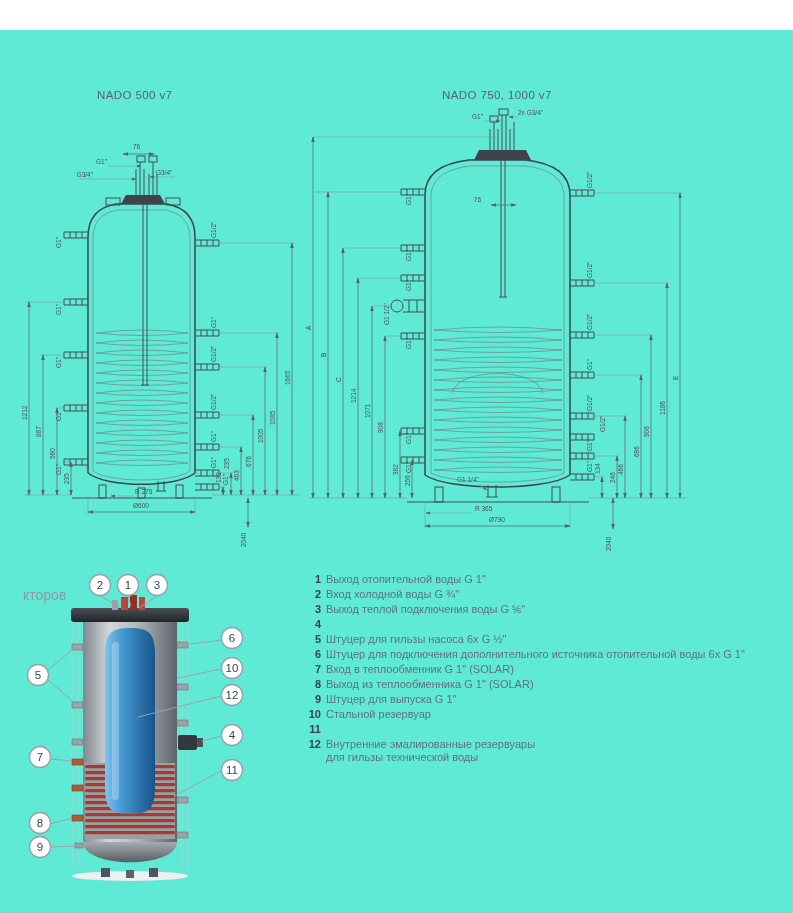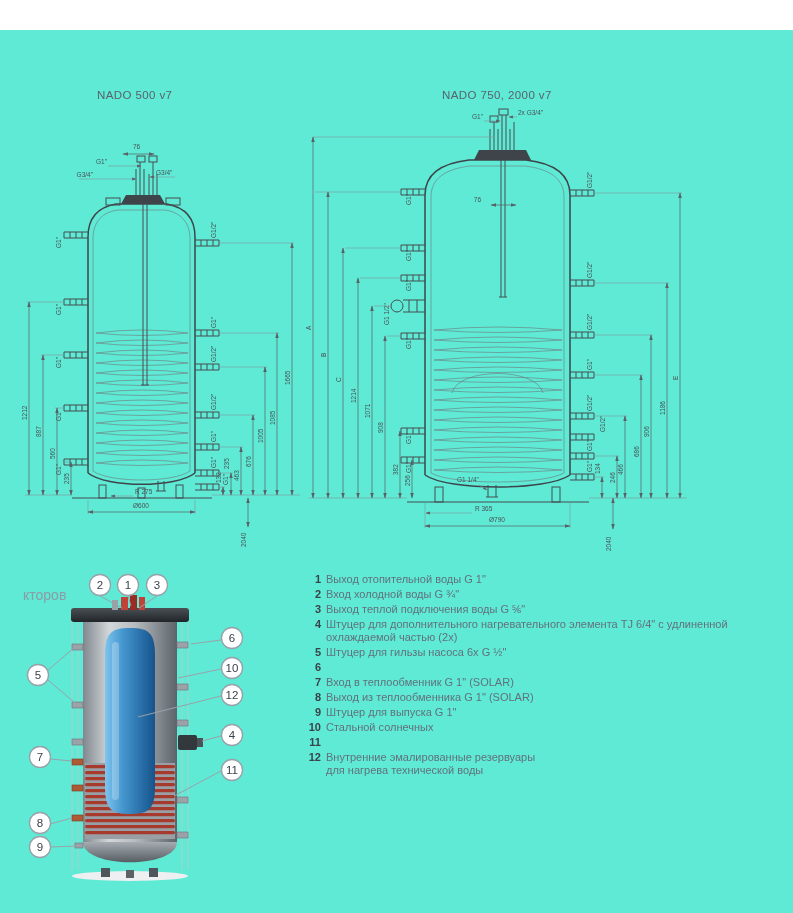--- a/index.html
+++ b/index.html
@@ -22,21 +22,21 @@
   .lrow{display:flex;gap:5px;margin-bottom:2px;}
   .lnum{min-width:16px;text-align:right;font-weight:bold;font-size:11px;color:#3a434c;line-height:13px;}
   .ltext{font-size:11px;color:#62717e;line-height:13px;white-space:pre-line;}
 </style>
 </head>
 <body>
 
 <div class="page">
 
   <div class="dtitle" style="left:97px;top:59px">NADO 500 v7</div>
-  <div class="dtitle" style="left:442px;top:59px">NADO 750, 2000 v7</div>
+  <div class="dtitle" style="left:442px;top:59px">NADO 750, 1000 v7</div>
 
   <svg style="left:15px;top:55px" width="300" height="465" viewBox="0 0 300 465">
     <defs>
       <marker id="a1" viewBox="0 0 10 10" refX="9" refY="5" markerWidth="8" markerHeight="8" orient="auto-start-reverse">
         <path d="M0,1.8 L10,5 L0,8.2 z" fill="#5a6066"></path>
       </marker>
       <g id="nzL">
           <path class="ln" stroke-width="0.9" d="M-24,-3 h24 M-24,3 h24 M-24,-3 v6 M-18,-3 v6 M-12,-3 v6 M-6,-3 v6"></path>
         </g>
       <g id="nzR">
@@ -470,49 +470,48 @@
     <div class="lrow">
         <span class="lnum">2</span>
         <span class="ltext">Вход  холодной воды G ¾"</span>
       </div>
     <div class="lrow">
         <span class="lnum">3</span>
         <span class="ltext">Выход теплой подключения воды G ⅚"</span>
       </div>
     <div class="lrow">
         <span class="lnum">4</span>
-        <span class="ltext">Штуцер для дополнительного нагревательного элемента TJ 6/4"  с удлиненной
-охлаждаемой частью (2x)</span>
       </div>
     <div class="lrow">
         <span class="lnum">5</span>
         <span class="ltext">Штуцер для гильзы насоса 6x G ½"</span>
       </div>
     <div class="lrow">
         <span class="lnum">6</span>
+        <span class="lt ext ltext">Штуцер для подключения дополнительного источника отопительной воды 6x G 1"</span>
       </div>
     <div class="lrow">
         <span class="lnum">7</span>
         <span class="ltext">Вход в теплообменник G 1" (SOLAR)</span>
       </div>
     <div class="lrow">
         <span class="lnum">8</span>
         <span class="ltext">Выход из теплообменника G 1" (SOLAR)</span>
       </div>
     <div class="lrow">
         <span class="lnum">9</span>
         <span class="ltext">Штуцер для выпуска G 1"</span>
       </div>
     <div class="lrow">
         <span class="lnum">10</span>
-        <span class="ltext">Стальной солнечных</span>
+        <span class="ltext">Стальной резервуар</span>
       </div>
     <div class="lrow">
         <span class="lnum">11</span>
       </div>
     <div class="lrow">
         <span class="lnum">12</span>
         <span class="ltext">Внутренние эмалированные резервуары
-для нагрева технической воды</span>
+для гильзы технической воды</span>
       </div>
   </div>
 
 </div>
 
 </body></html>

